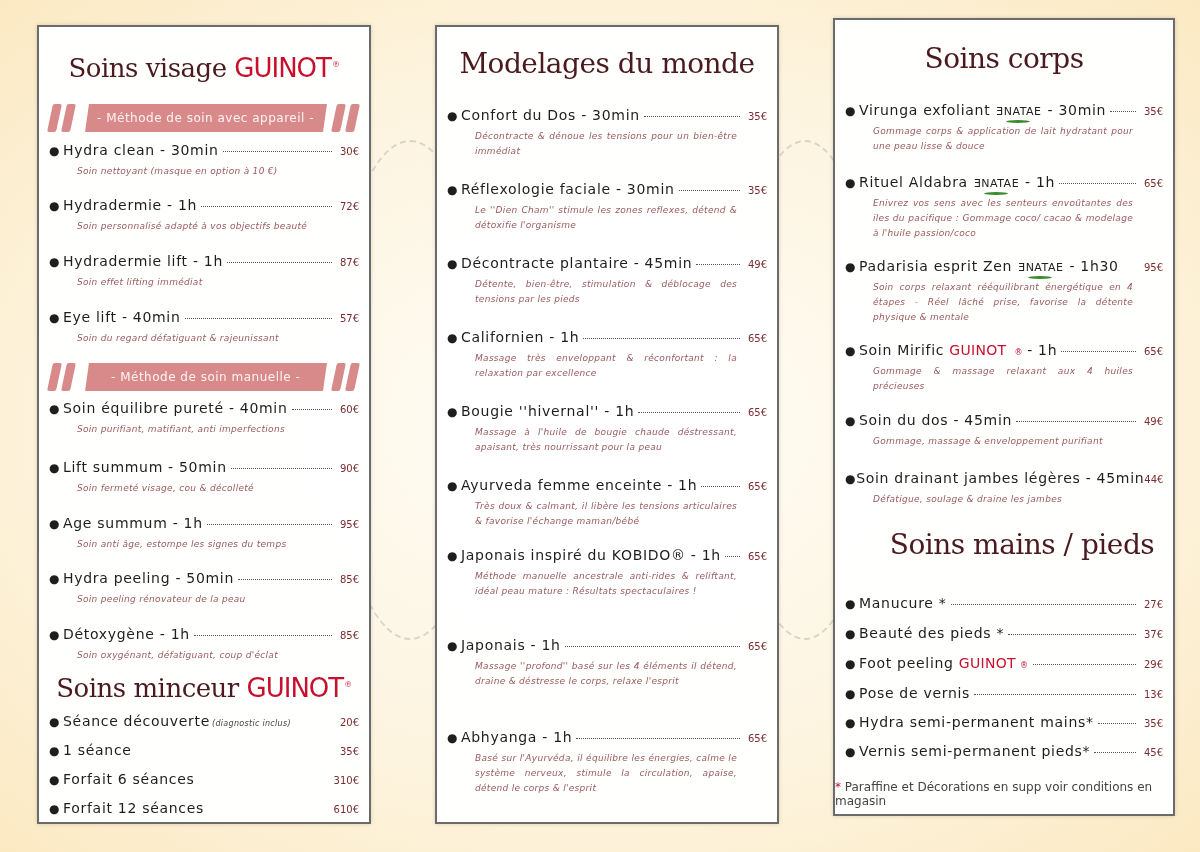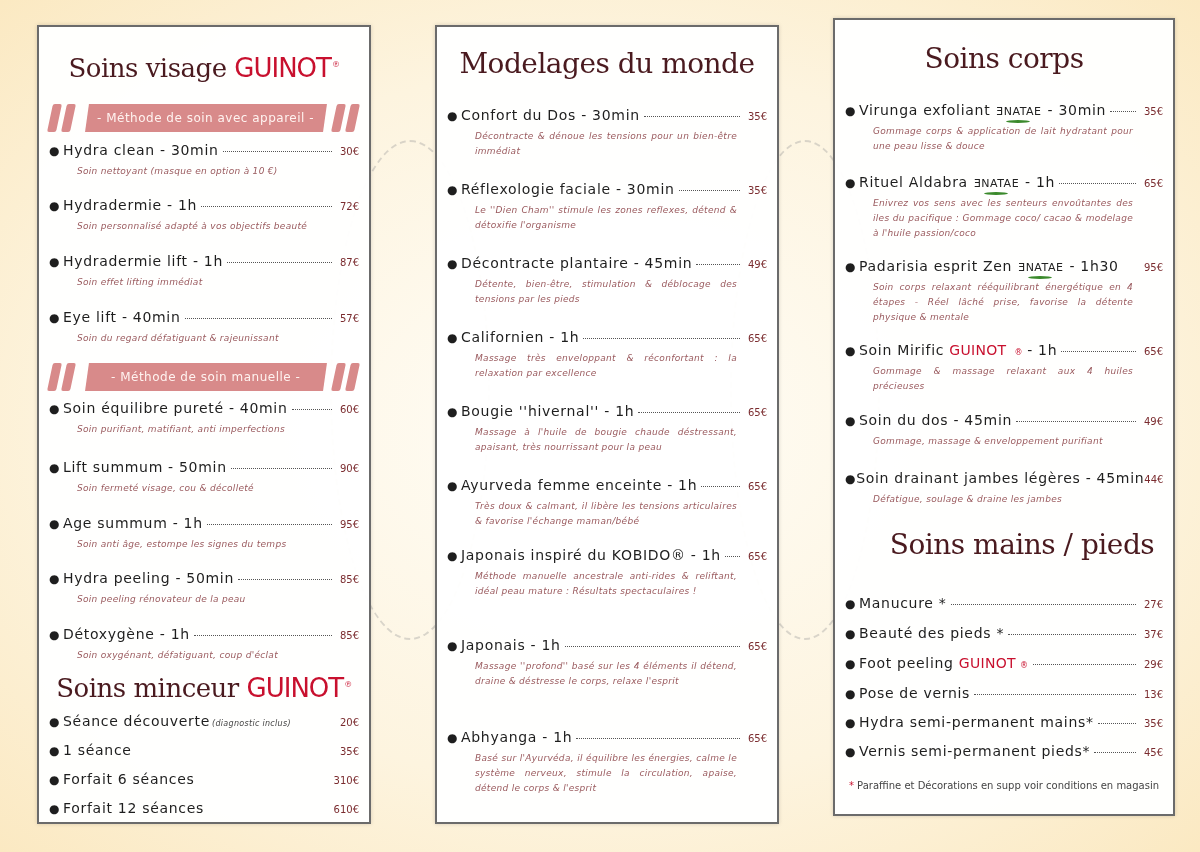--- a/index.html
+++ b/index.html
@@ -125,22 +125,22 @@
     bottom: -5px;
     width: 24px;
     height: 3px;
     border-radius: 50%;
     background: #3b8a2c;
   }
   .inline-brand { color: #c8102e; letter-spacing: 0.3px; }
   .footnote {
     position: absolute;
     left: 0; right: 0;
-    text-align: center;
-    font-size: 10px;
+    text-align: left;
+    font-size: 12px;
     color: #444;
   }
   .footnote .star { color: #c8102e; }
 </style>
 </head>
 <body>
 
 <div class="deco" style="left:330px; width:160px;"></div>
 <div class="deco" style="left:730px; width:150px;"></div>
 

